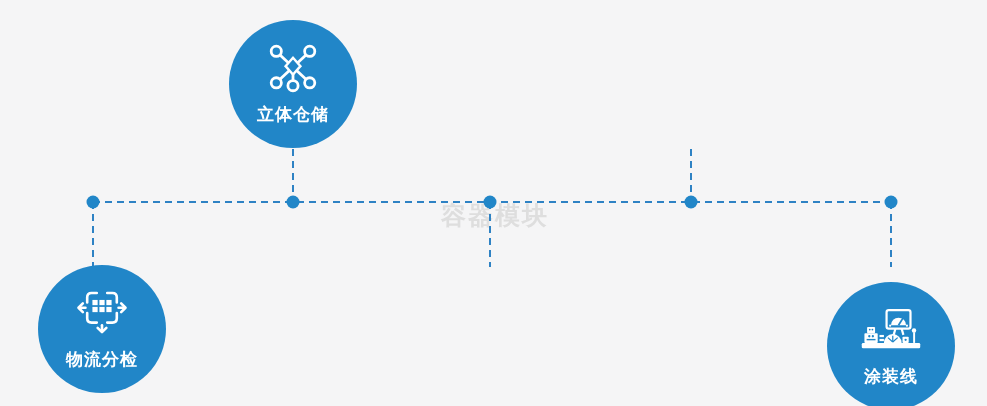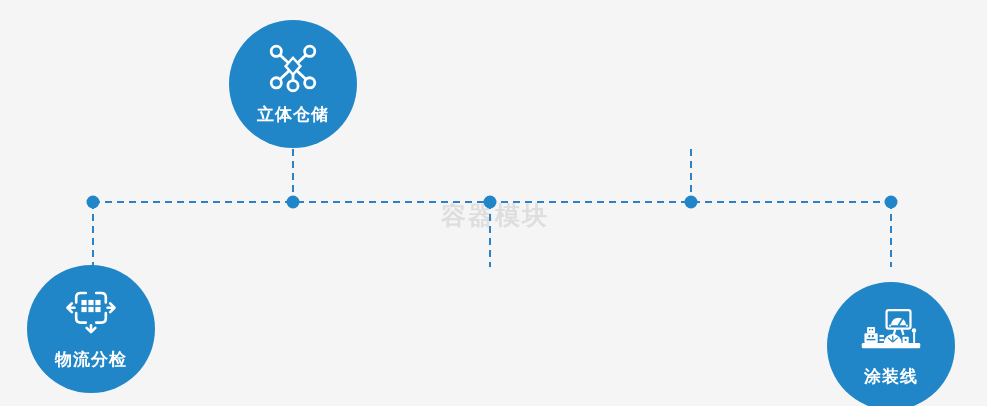--- a/index.html
+++ b/index.html
@@ -30,21 +30,21 @@
     background:var(--node-blue);box-sizing:border-box;padding-top:21px;
     display:flex;flex-direction:column;align-items:center;
   }
   .icon-box{height:54px;display:flex;align-items:center;justify-content:center;}
   .node-label{
     margin-top:8px;color:var(--label-white);font-size:17px;font-weight:bold;
     letter-spacing:1px;white-space:nowrap;
   }
   .pos-top-left{left:229px;top:20px;}
   .pos-top-right{left:627px;top:20px;}
-  .pos-bottom-left{left:27px;top:265px;align-items:center;}
+  .pos-bottom-left{left:38px;top:265px;align-items:center;}
   .pos-bottom-center{left:426px;top:265px;}
   .pos-bottom-right{left:827px;top:282px;font-family:Liberation Serif, serif;}
 </style>
 </head>
 <body>
 
 <div class="stage">
 
   <div class="watermark">容器模块</div>
 

